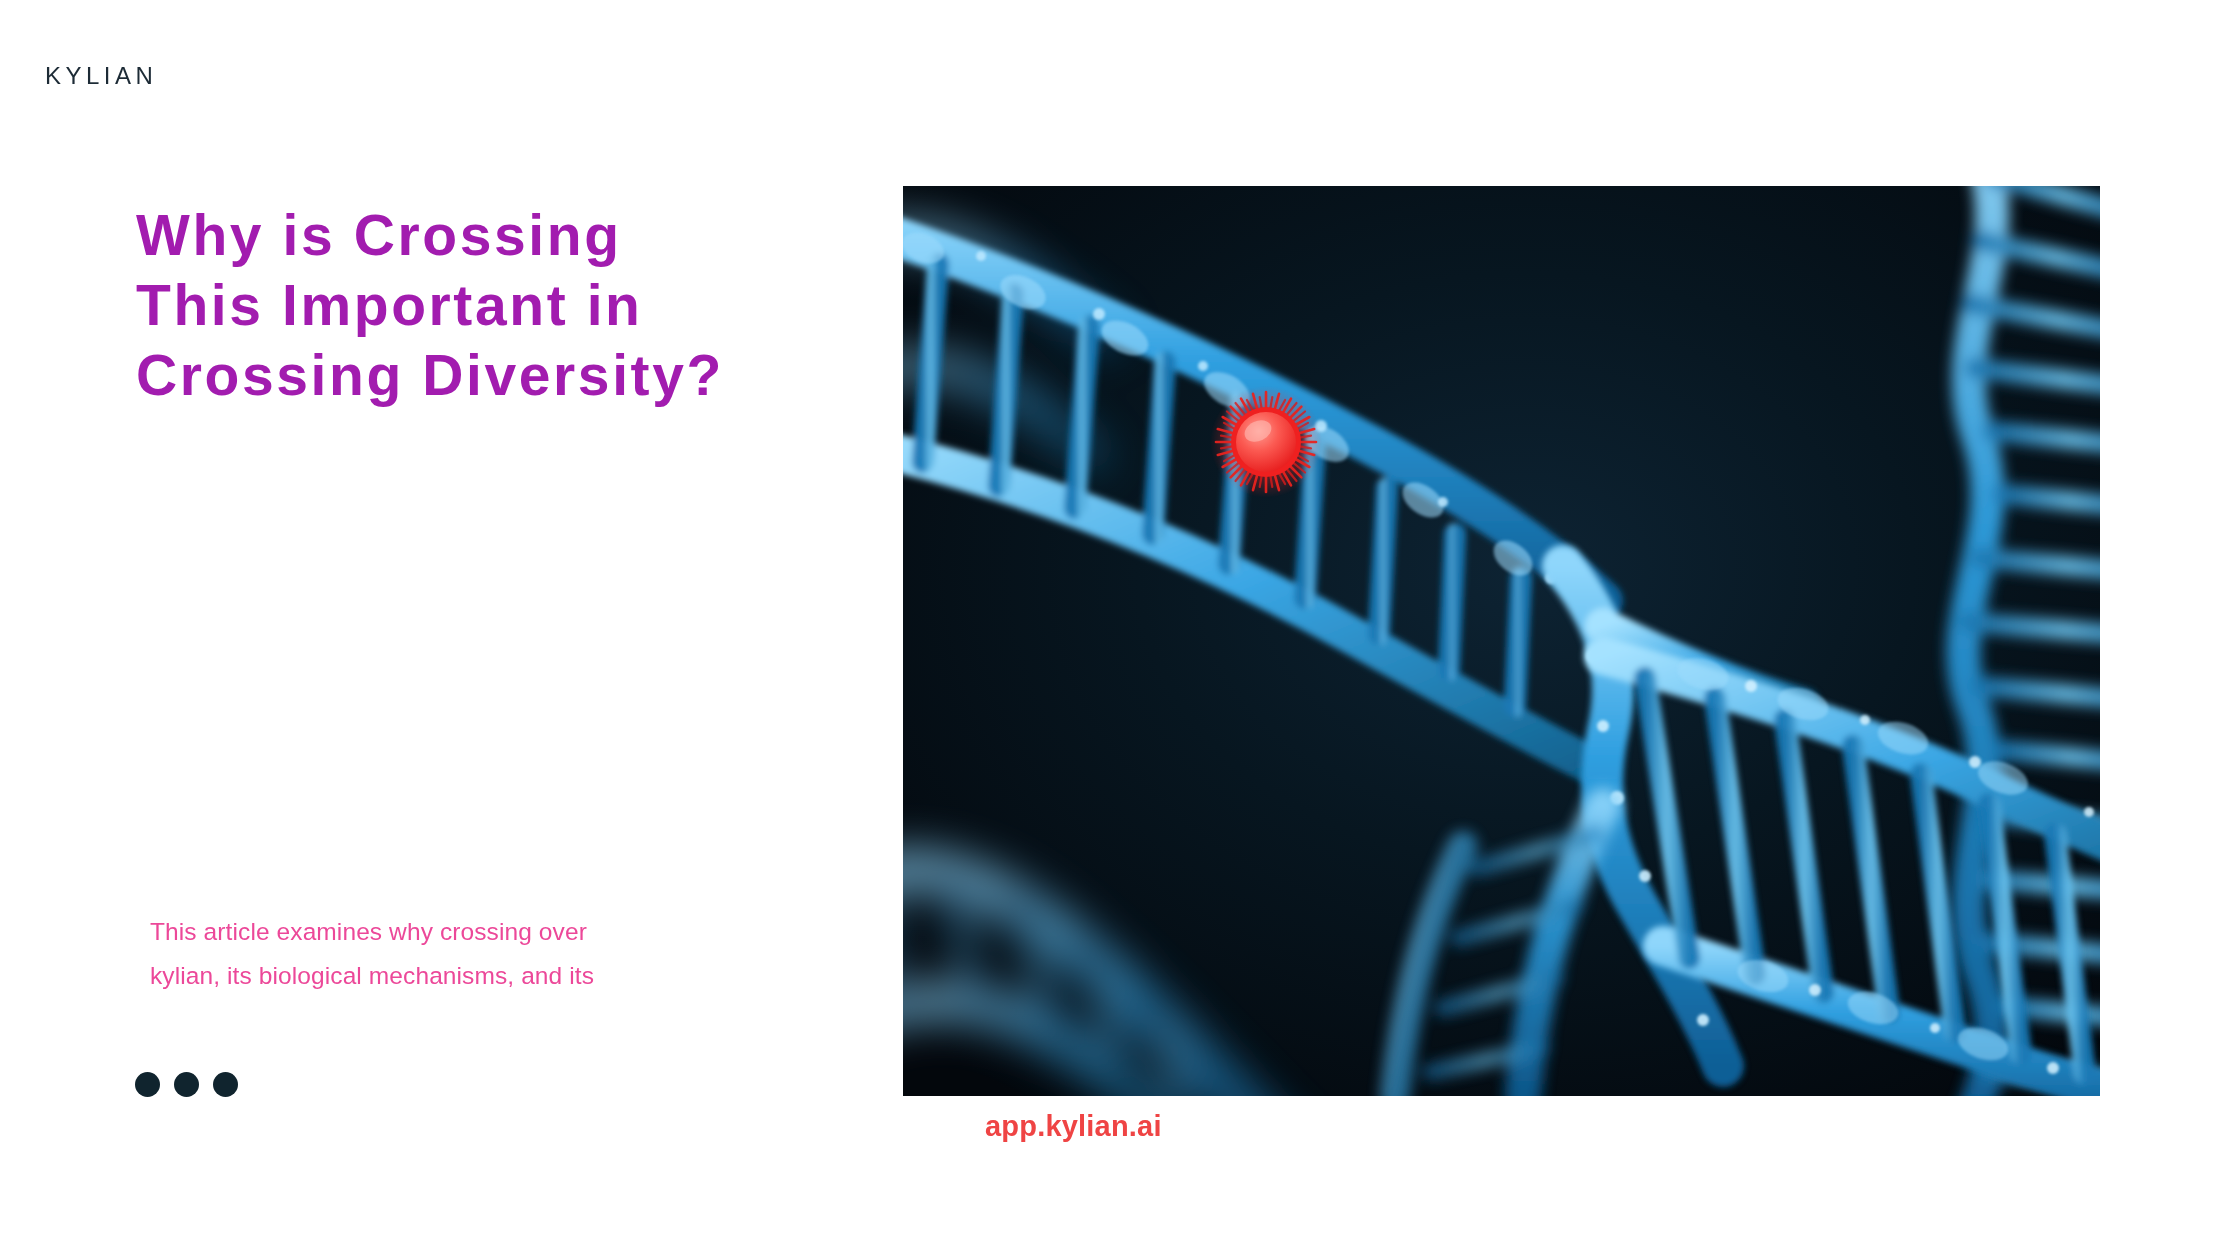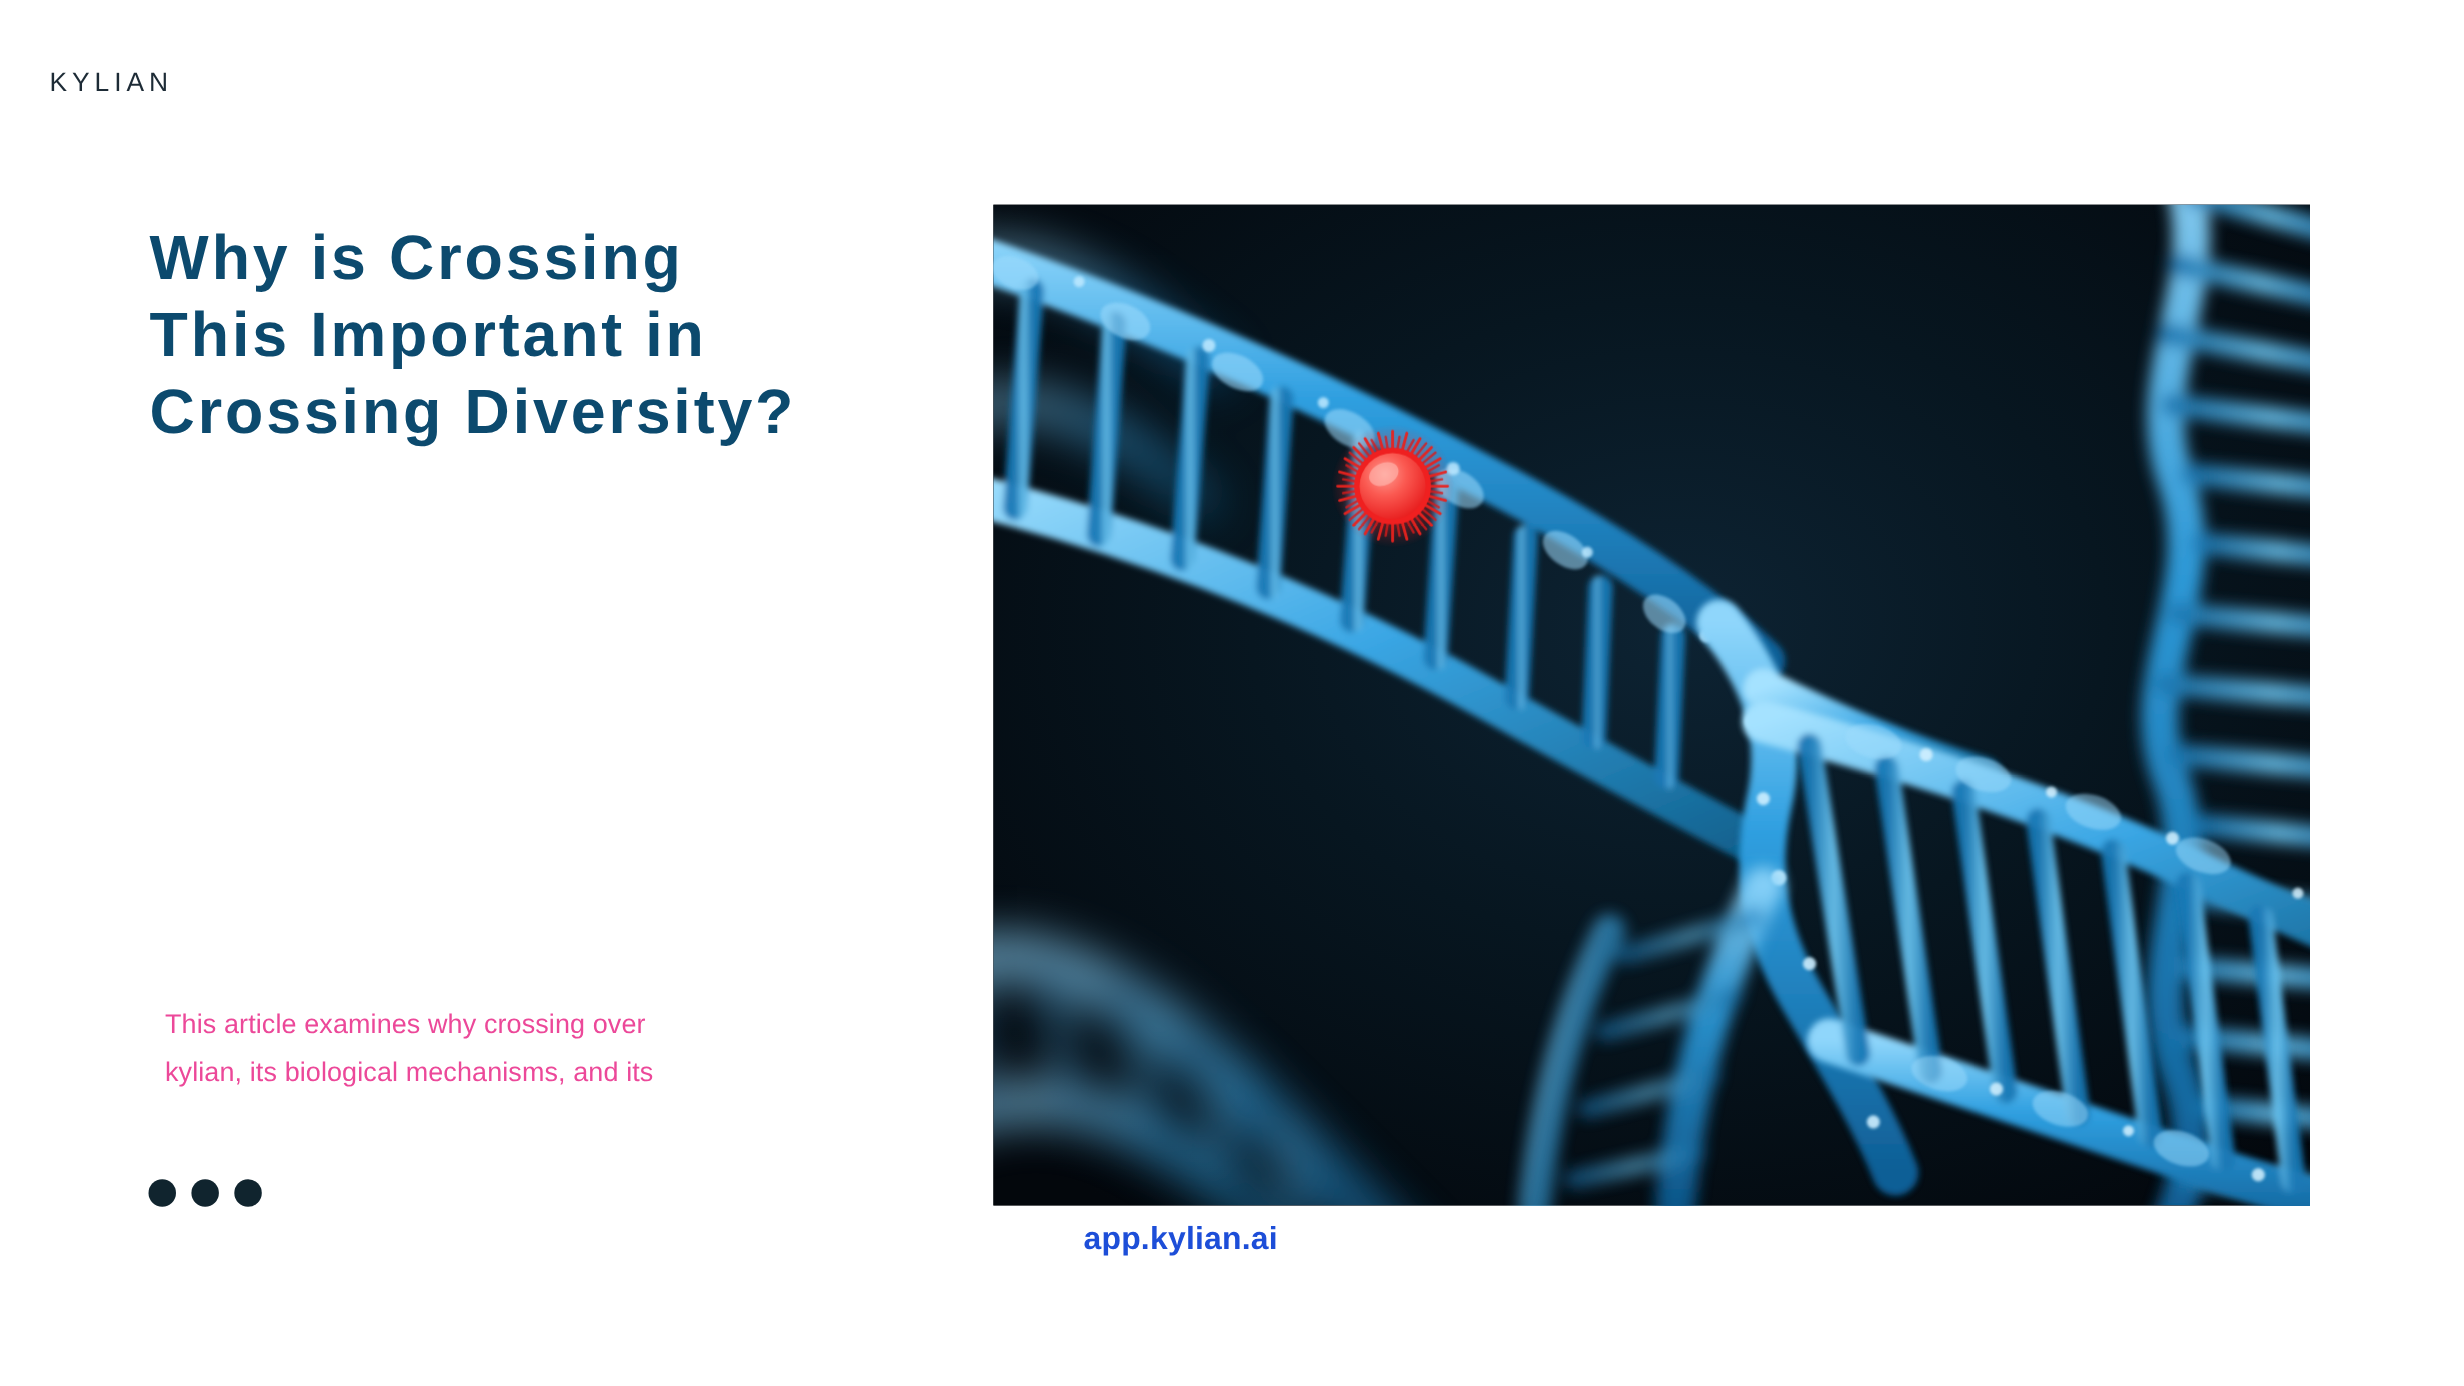--- a/index.html
+++ b/index.html
@@ -42,21 +42,21 @@
   .headline {
     position: absolute;
     left: 136px;
     top: 200px;
     width: 740px;
     font-family: "Liberation Sans", sans-serif;
     font-size: 57px;
     font-weight: 700;
     letter-spacing: 2.6px;
     line-height: 70px;
-    color: #0c4a6e;
+    color: #a21caf;
     margin: 0;
   }
   .headline .hl-line { display: block; white-space: nowrap; }
 
   .lead-paragraph {
     position: absolute;
     left: 150px;
     top: 910px;
     width: 620px;
     font-family: "Liberation Sans", sans-serif;
@@ -99,21 +99,21 @@
 
   
   .site-url {
     position: absolute;
     left: 985px;
     top: 1112px;
     font-family: "Liberation Sans", sans-serif;
     font-size: 29px;
     font-weight: 700;
     letter-spacing: 0.2px;
-    color: #1d4ed8;
+    color: #ef4444;
     line-height: 1;
     white-space: nowrap;
     text-decoration: none;
   }
 </style>
 </head>
 <body>
 
 <div class="brand-logo">KYLIAN</div>
 

